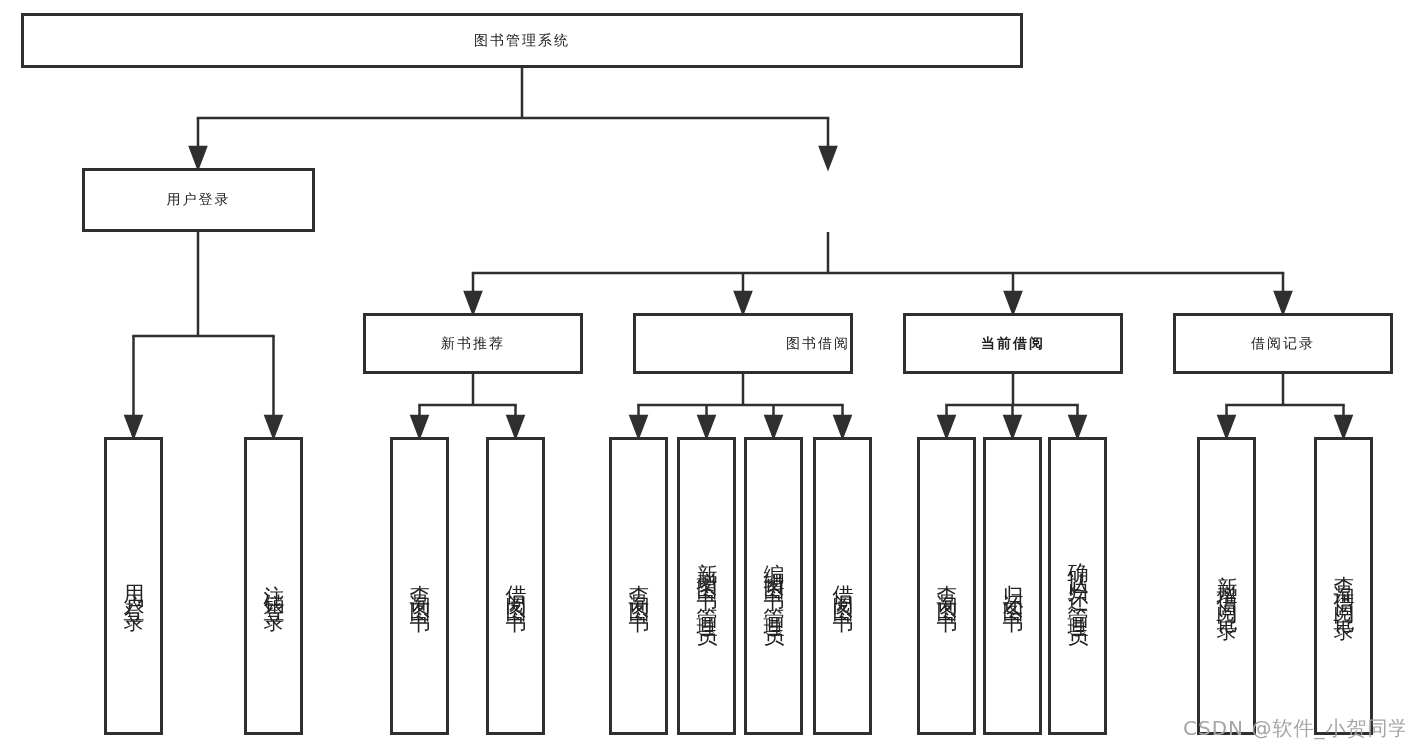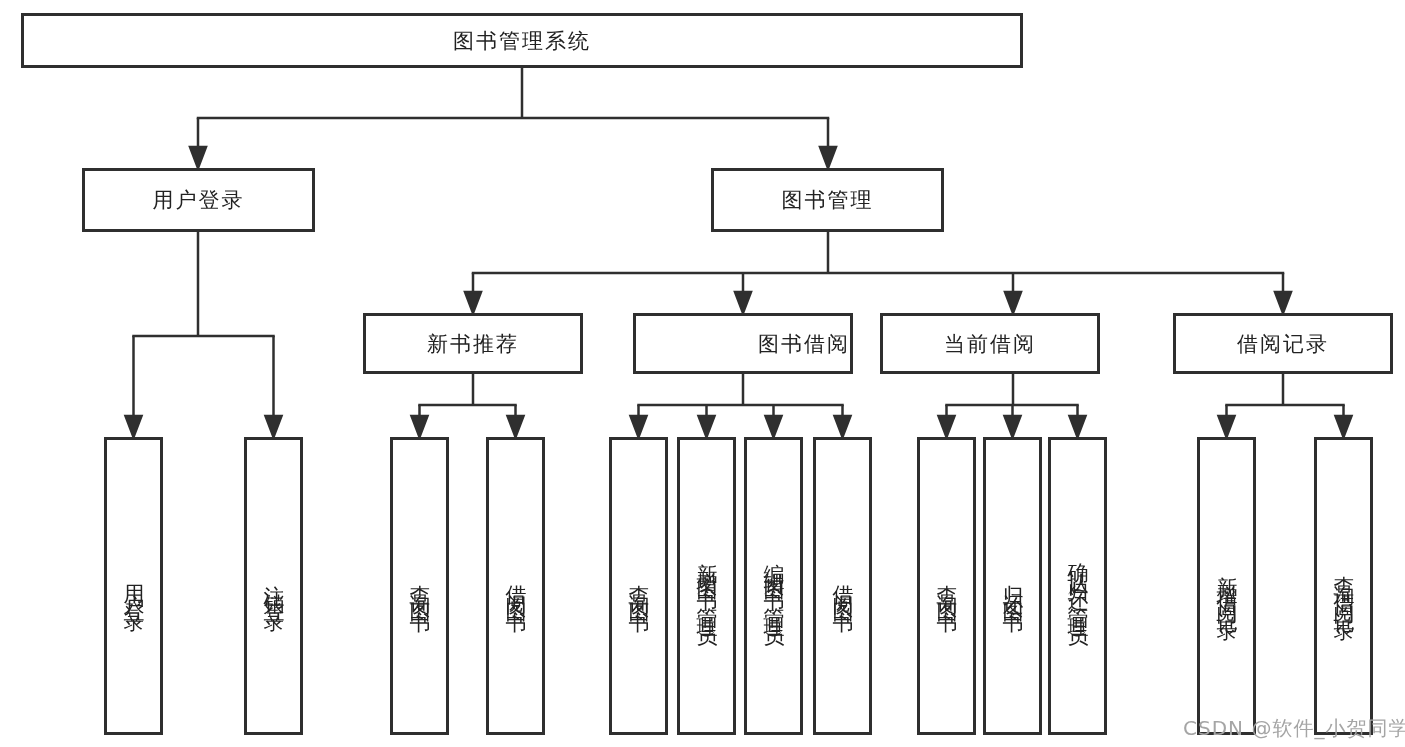--- a/index.html
+++ b/index.html
@@ -15,21 +15,21 @@
   .connector-svg { position: absolute; left: 0; top: 0; }
   .node {
     position: absolute;
     box-sizing: border-box;
     background: #ffffff;
     border: 3px solid #2f2f2f;
     display: flex;
     align-items: center;
     justify-content: center;
   }
-  .h-label { font-size: 21px; letter-spacing: 2px; white-space: nowrap; }
+  .h-label { font-size: 14px; letter-spacing: 2px; white-space: nowrap; }
   .root-box   { left: 21px;  top: 13px;  width: 1002px; height: 55px; }
   .l2-box     { top: 168px; width: 233px; height: 64px; }
   .l3-box     { top: 313px; width: 220px; height: 61px; }
   .leaf       { top: 437px; width: 59px;  height: 298px; }
   .vtext {
     writing-mode: vertical-rl;
     text-orientation: mixed;
     font-size: 21px;
     letter-spacing: 9px;
     line-height: 1.1;
@@ -114,31 +114,28 @@
     </g>
   </svg>
 
   <div class="node root-box">
     <span class="h-label">图书管理系统</span>
   </div>
 
   <div class="node l2-box" style="left:82px;">
     <span class="h-label">用户登录</span>
   </div>
-  <div class="node l2-box" style="left:711px;">
-    <span class="h-label">图书管理</span>
-  </div>
 
   <div class="node l3-box" style="left:363px;">
     <span class="h-label">新书推荐</span>
   </div>
   <div class="node l3-box" style="left:633px;justify-content:flex-end;">
     <span class="h-label">图书借阅</span>
   </div>
-  <div class="node l3-box" style="left:880px;">
+  <div class="node l3-box" style="left:903px;font-weight:bold;">
     <span class="h-label">当前借阅</span>
   </div>
   <div class="node l3-box" style="left:1173px;justify-content:center;">
     <span class="h-label">借阅记录</span>
   </div>
 
   <div class="node leaf" style="left:104px;">
     <span class="vtext">用户登录</span>
   </div>
   <div class="node leaf" style="left:244px;">

